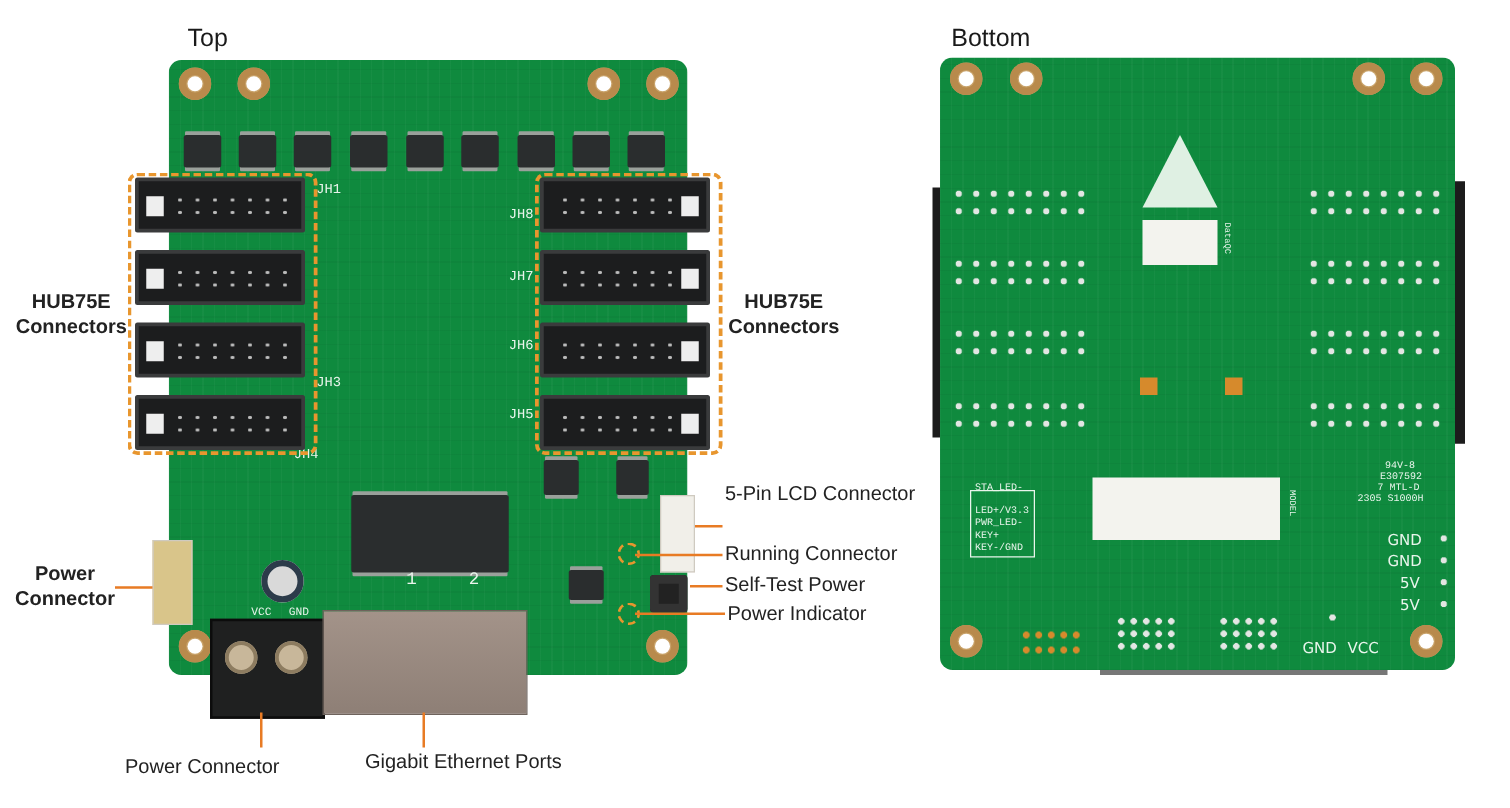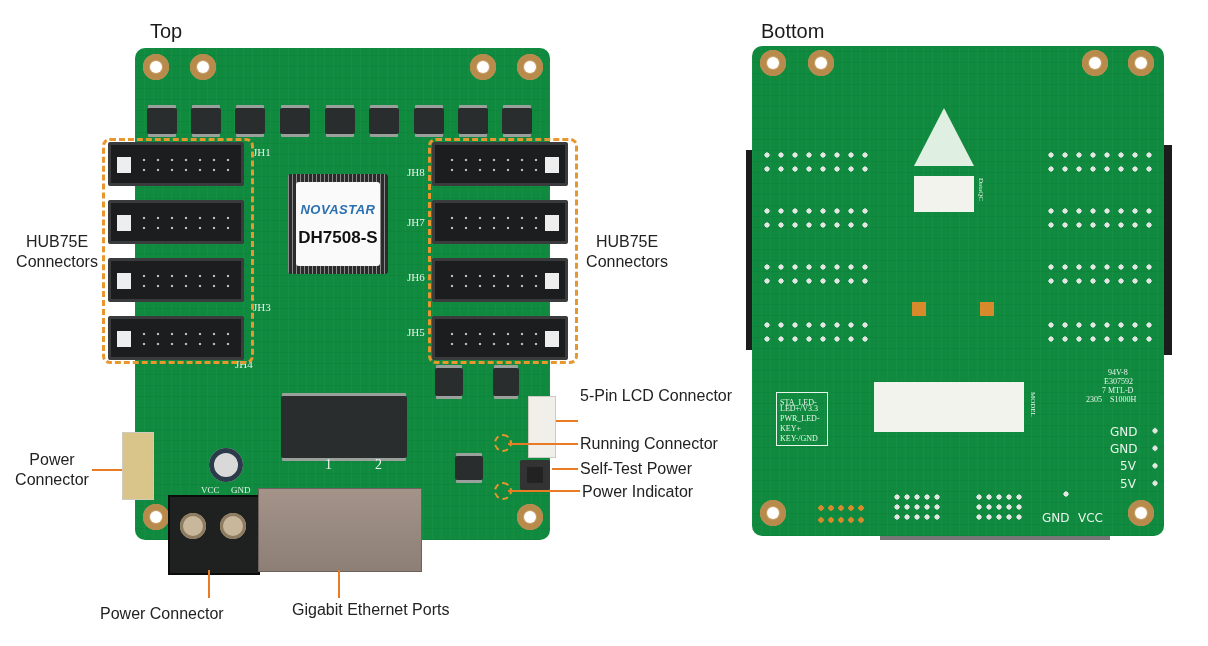--- a/index.html
+++ b/index.html
@@ -1,20 +1,20 @@
 <!DOCTYPE html>
 <html><head>
 <meta charset="utf-8">
 <style>
   html, body { margin:0; padding:0; background:#ffffff; }
   body { width:1208px; height:646px; position:relative; overflow:hidden; font-family:"Liberation Sans", sans-serif; color:#222; }
   .abs { position:absolute; }
   .title { font-size:20px; color:#1a1a1a; }
   .label { font-size:16px; color:#222; line-height:20px; white-space:nowrap; }
-  .label.center { text-align:center; }
+  .label.center { text-align:center;font-weight:bold; }
   .pcb { position:absolute; background:#0f8a3e; border-radius:10px;
          background-image:
            repeating-linear-gradient(90deg, rgba(255,255,255,0.03) 0 1px, transparent 1px 9px),
            repeating-linear-gradient(0deg, rgba(0,0,0,0.04) 0 1px, transparent 1px 11px);
   }
   .hole { position:absolute; width:26px; height:26px; border-radius:50%; background:#c9a36a;
           box-shadow:inset 0 0 0 6px #b88a4c; }
   .hole::after { content:""; position:absolute; left:7px; top:7px; width:12px; height:12px; border-radius:50%; background:#fff; }
   .chip { position:absolute; background:#2a2d2e; border-radius:2px;
           box-shadow:0 -4px 0 -1px #9aa09b, 0 4px 0 -1px #9aa09b; }
@@ -28,21 +28,21 @@
   .mainchip { position:absolute; background:#2b2b2b; border-radius:3px;
               background-image:repeating-linear-gradient(90deg, #8a8a8a 0 1px, transparent 1px 4px); }
   .mainchip .face { position:absolute; left:8px; top:8px; right:8px; bottom:8px; background:#fafafa; border-radius:3px; }
   .nova { position:absolute; left:0; right:0; top:20px; text-align:center; font-size:13px; font-weight:bold; font-style:italic; color:#2a6fb0; letter-spacing:0.5px; }
   .model { position:absolute; left:0; right:0; top:46px; text-align:center; font-size:17px; font-weight:bold; color:#111; }
   .terminal { position:absolute; background:#1f2020; border:2px solid #0c0c0c; }
   .screw { position:absolute; width:26px; height:26px; border-radius:50%; background:#c8b79a; box-shadow:inset 0 0 0 3px #8d7c60; }
   .rj45 { position:absolute; background:linear-gradient(#a39389, #8e7f76); border:1px solid #6e635c; }
   .white-conn { position:absolute; background:#f1efe9; border:1px solid #cfcac0; }
   .pinrow { position:absolute; background-image:radial-gradient(circle, #e3e6e3 2.4px, transparent 2.8px); background-size:14px 14px; }
-  .silk { position:absolute; font-family:Liberation Serif, serif; color:#e9f5ec; font-size:8px; line-height:9px; }
+  .silk { position:absolute; font-family:Liberation Mono, monospace; color:#e9f5ec; font-size:8px; line-height:9px; }
   .pad-orange { position:absolute; background:#d68a2c; }
   .edge-conn { position:absolute; background:#1c1c1c; }
 </style>
 </head>
 <body>
 
 <div class="abs title" style="left:150px;top:20px;">Top</div>
 
 <div class="pcb" style="left:135px;top:48px;width:415px;height:492px;">
 
@@ -56,26 +56,20 @@
   <div class="chip" style="left:12px;top:60px;width:30px;height:26px;"></div>
   <div class="chip" style="left:56px;top:60px;width:30px;height:26px;"></div>
   <div class="chip" style="left:100px;top:60px;width:30px;height:26px;"></div>
   <div class="chip" style="left:145px;top:60px;width:30px;height:26px;"></div>
   <div class="chip" style="left:190px;top:60px;width:30px;height:26px;"></div>
   <div class="chip" style="left:234px;top:60px;width:30px;height:26px;"></div>
   <div class="chip" style="left:279px;top:60px;width:30px;height:26px;"></div>
   <div class="chip" style="left:323px;top:60px;width:30px;height:26px;"></div>
   <div class="chip" style="left:367px;top:60px;width:30px;height:26px;"></div>
 
-  <div class="mainchip" style="left:153px;top:126px;width:100px;height:100px;">
-    <div class="face">
-      <div class="nova">NOVASTAR</div>
-      <div class="model">DH7508-S</div>
-    </div>
-  </div>
 
   <div class="chip" style="left:146px;top:348px;width:126px;height:62px;"></div>
   <div class="chip" style="left:320px;top:408px;width:28px;height:24px;"></div>
   <div class="chip" style="left:300px;top:320px;width:28px;height:28px;"></div>
   <div class="chip" style="left:358px;top:320px;width:26px;height:28px;"></div>
 
   <div class="abs" style="left:74px;top:400px;width:34px;height:34px;border-radius:50%;background:#d9d9d9;box-shadow:inset 0 0 0 5px #2c3b4a;"></div>
 
   <div class="silk" style="left:118px;top:100px;font-size:11px;">JH1</div>
   <div class="silk" style="left:118px;top:255px;font-size:11px;">JH3</div>
@@ -203,21 +197,21 @@
   <div class="pinrow" style="left:292px;top:214px;width:112px;height:28px;"></div>
   <div class="pinrow" style="left:292px;top:272px;width:112px;height:28px;"></div>
 
   <div class="pad-orange" style="left:160px;top:256px;width:14px;height:14px;"></div>
   <div class="pad-orange" style="left:228px;top:256px;width:14px;height:14px;"></div>
 
   <div class="abs" style="left:122px;top:336px;width:150px;height:50px;background:#f3f3ee;"></div>
   <div class="silk" style="left:276px;top:346px;writing-mode:vertical-rl;font-size:7px;">MODEL</div>
 
   <div class="abs" style="left:24px;top:346px;width:50px;height:52px;border:1px solid #e9f5ec;"></div>
-  <div class="silk" style="left:28px;top:352px;">STA_LED-</div>
+  <div class="silk" style="left:28px;top:340px;">STA_LED-</div>
   <div class="silk" style="left:28px;top:358px;">LED+/V3.3</div>
   <div class="silk" style="left:28px;top:368px;">PWR_LED-</div>
   <div class="silk" style="left:28px;top:378px;">KEY+</div>
   <div class="silk" style="left:28px;top:388px;">KEY-/GND</div>
 
   <div class="silk" style="left:356px;top:322px;">94V-8</div>
   <div class="silk" style="left:352px;top:331px;">E307592</div>
   <div class="silk" style="left:350px;top:340px;">7 MTL-D</div>
   <div class="silk" style="left:334px;top:349px;">2305</div>
   <div class="silk" style="left:358px;top:349px;">S1000H</div>

